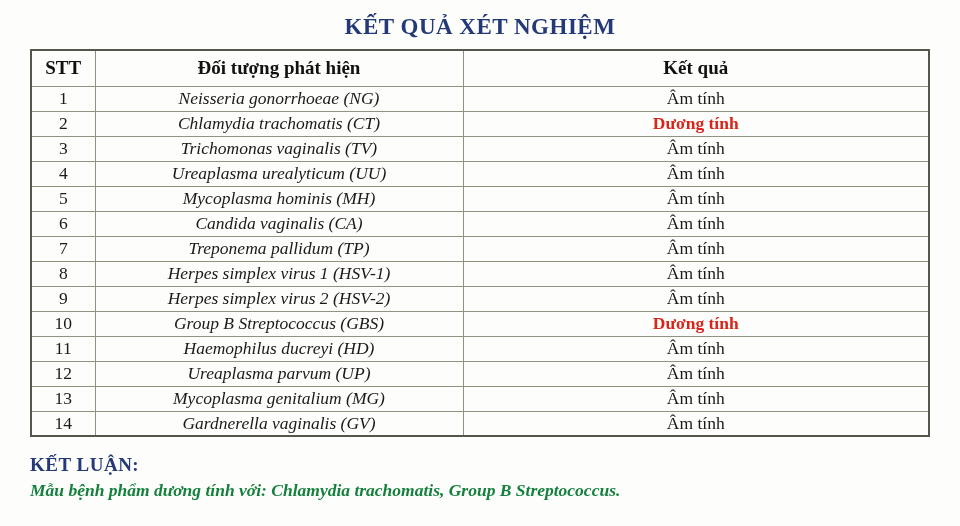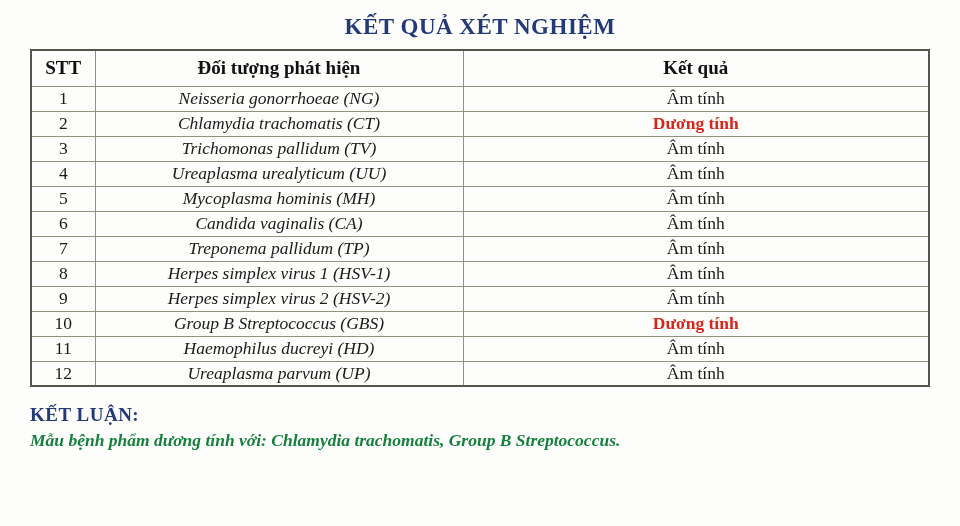--- a/index.html
+++ b/index.html
@@ -102,21 +102,21 @@
           <td class="cell-target">Neisseria gonorrhoeae (NG)</td>
           <td class="cell-result">Âm tính</td>
         </tr>
         <tr>
           <td class="cell-stt">2</td>
           <td class="cell-target">Chlamydia trachomatis (CT)</td>
           <td class="cell-result positive">Dương tính</td>
         </tr>
         <tr>
           <td class="cell-stt">3</td>
-          <td class="cell-target">Trichomonas pallidum (TV)</td>
+          <td class="cell-target">Trichomonas vaginalis (TV)</td>
           <td class="cell-result">Âm tính</td>
         </tr>
         <tr>
           <td class="cell-stt">4</td>
           <td class="cell-target">Ureaplasma urealyticum (UU)</td>
           <td class="cell-result">Âm tính</td>
         </tr>
         <tr>
           <td class="cell-stt">5</td>
           <td class="cell-target">Mycoplasma hominis (MH)</td>
@@ -150,20 +150,30 @@
         <tr>
           <td class="cell-stt">11</td>
           <td class="cell-target">Haemophilus ducreyi (HD)</td>
           <td class="cell-result">Âm tính</td>
         </tr>
         <tr>
           <td class="cell-stt">12</td>
           <td class="cell-target">Ureaplasma parvum (UP)</td>
           <td class="cell-result">Âm tính</td>
         </tr>
+        <tr>
+          <td class="cell-stt">13</td>
+          <td class="cell-target">Mycoplasma genitalium (MG)</td>
+          <td class="cell-result">Âm tính</td>
+        </tr>
+        <tr>
+          <td class="cell-stt">14</td>
+          <td class="cell-target">Gardnerella vaginalis (GV)</td>
+          <td class="cell-result">Âm tính</td>
+        </tr>
       </tbody>
   </table>
 
   <div class="conclusion-block">
     <div class="conclusion-label">KẾT LUẬN:</div>
     <div class="conclusion-text">Mẫu bệnh phẩm dương tính với: Chlamydia trachomatis, Group B Streptococcus.</div>
   </div>
 
 </div>
 

